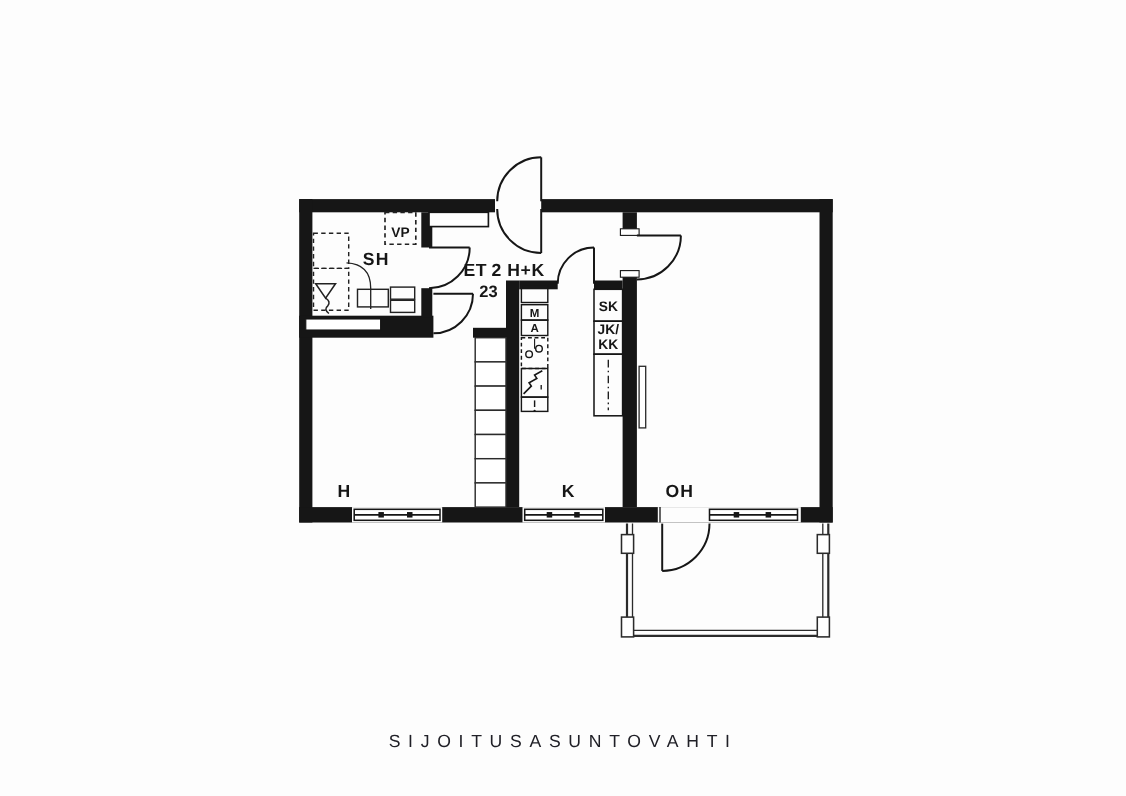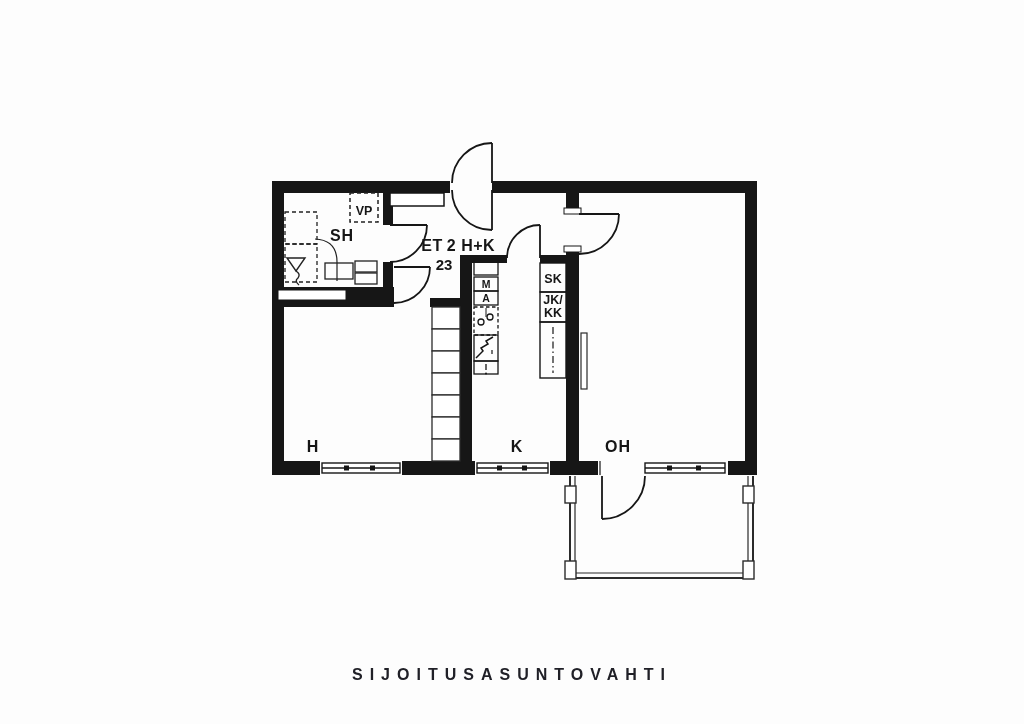--- a/index.html
+++ b/index.html
@@ -6,21 +6,21 @@
   .canvas{position:relative;width:1024px;height:724px;background:#fdfdfd;overflow:hidden;
           font-family:"Liberation Sans",sans-serif;}
   svg{position:absolute;left:0;top:0;}
   svg text{font-family:"Liberation Sans",sans-serif;font-weight:700;fill:#161616;}
   .room-label{font-size:16px;letter-spacing:1px;}
   .small-label{font-size:12.5px;}
   .tiny-label{font-size:10.5px;}
   .title-label{font-size:16px;letter-spacing:0.5px;}
   .area-label{font-size:15px;}
   .brand{position:absolute;left:0;top:666px;width:100%;text-align:center;
-         font-size:16px;font-weight:700;letter-spacing:7px;color:#202027;}
+         font-size:16px;font-weight:400;letter-spacing:7px;color:#202027;}
 </style>
 </head>
 <body>
 
 <div class="canvas">
   <svg width="1024" height="724" viewBox="0 0 1024 724">
 
     <g fill="#161616" stroke="none">
       <rect x="272" y="181" width="178" height="12"></rect>
       <rect x="492" y="181" width="265" height="12"></rect>

